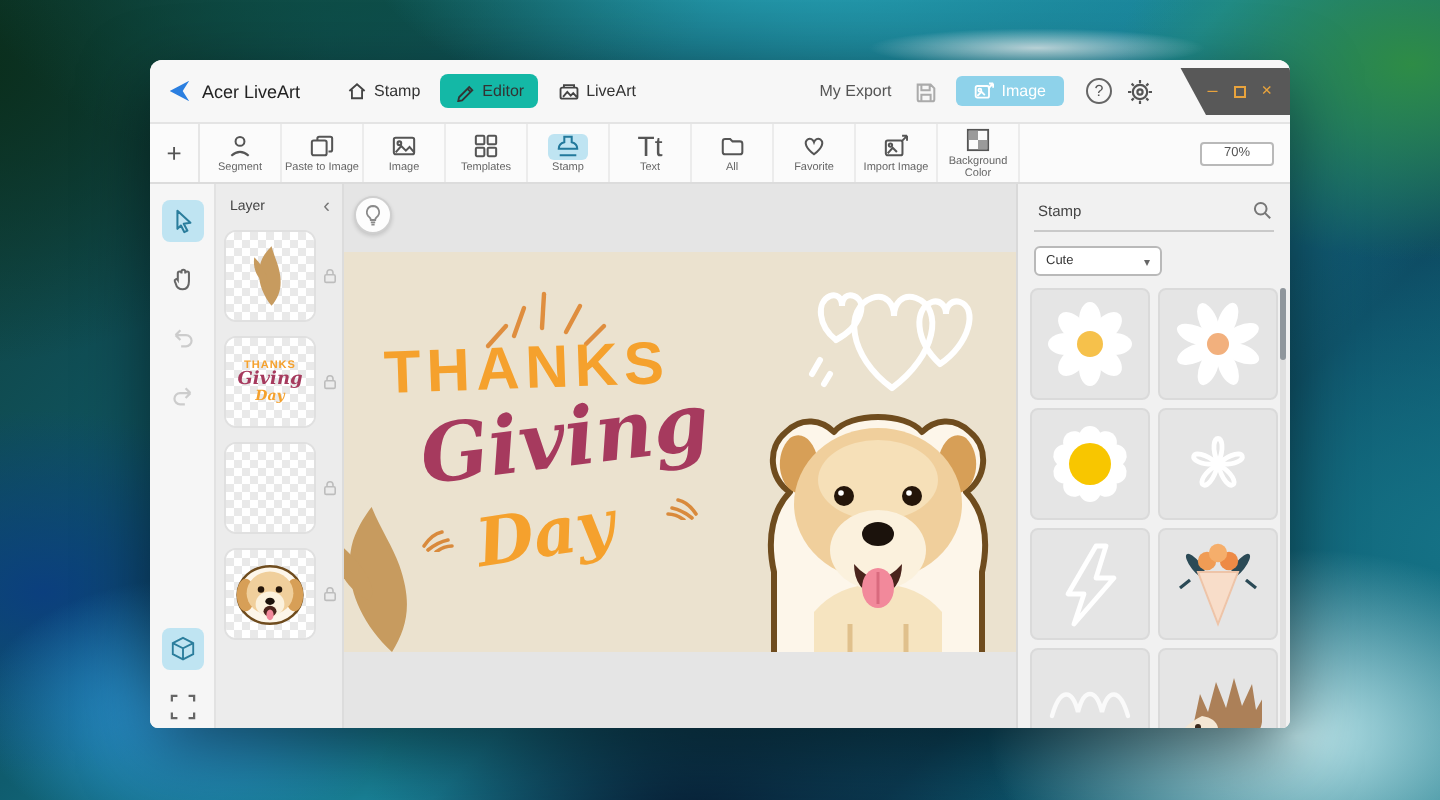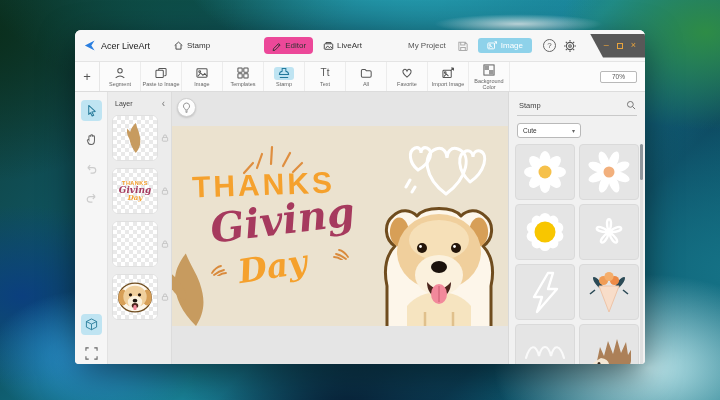--- a/index.html
+++ b/index.html
@@ -24,21 +24,21 @@
     background:#f2f2f2; border-radius:6px 6px 4px 4px; overflow:hidden;
     box-shadow:0 12px 34px rgba(0,0,0,.5);
   }
   
   .titlebar{ height:32px; background:#f7f7f7; border-bottom:1px solid #e4e4e4;
     display:flex; align-items:center; padding-left:8px;text-align:right; }
   .logo{ width:13px; height:13px; flex:none; }
   .app-name{ font-size:9px; color:#222; margin:0 16px 0 5px; white-space:nowrap; }
   .nav-btn{ display:flex; align-items:center; gap:3px; font-size:8px; color:#333;
     padding:3px 7px; border-radius:4px; margin-right:3px; cursor:default; white-space:nowrap;}
-  .nav-btn.active{ background:#ec4899;margin-left:44px; }
+  .nav-btn.active{ background:#14b8a6; }
   .nav-btn svg{ width:11px; height:11px; }
   .tb-spacer{ flex:1; }
   .project-name{ font-size:8px; color:#555; margin-right:11px; white-space:nowrap;}
   .save-btn{ color:#ababab; margin-right:9px; display:flex; }
   .save-btn svg{ width:12px; height:12px; }
   .export-btn{ display:flex; align-items:center; gap:4px; background:#8ed2ea; color:#fff;
     font-size:8px; padding:3px 9px; border-radius:3px; margin-right:11px; }
   .export-btn svg{ width:10px; height:9px; }
   .round-btn{ width:13px; height:13px; border:1px solid #666; border-radius:50%;
     display:flex; align-items:center; justify-content:center; font-size:8px; color:#555;
@@ -54,21 +54,21 @@
   
   .toolbar{ height:30px; background:#fbfbfb; border-bottom:1px solid #dcdcdc; display:flex; }
   .tool-add{ width:25px; display:flex; align-items:center; justify-content:center;
     font-size:13px; color:#555; border-right:1px solid #e6e6e6; }
   .ti{ width:41px; display:flex; flex-direction:column; align-items:center; justify-content:center;
     gap:1px; border-right:1px solid #ececec; padding-top:1px; }
   .ti .ic{ height:13px; display:flex; align-items:center; justify-content:center; color:#555; }
   .ti .ic svg{ width:12px; height:12px; }
   .ti.active .ic{ background:#bfe4f2; border-radius:3px; padding:1px 4px; color:#22799c; }
   .ti-label{ font-size:5.5px; color:#666; text-align:center; line-height:1.15; }
-  .tt-glyph{ font-size:10px; font-family:Liberation Sans, sans-serif; color:#555; line-height:1;}
+  .tt-glyph{ font-size:14px; font-family:Liberation Sans, sans-serif; color:#555; line-height:1;}
   .zoom-box{ margin-left:auto; margin-right:8px; align-self:center; width:37px; height:12px;
     border:1px solid #b9b9b9; border-radius:2px; background:#fff; font-size:6.5px; color:#555;
     display:flex; align-items:center; justify-content:center; }
   
   .main{ display:flex; height:280px; }
   .toolstrip{ width:33px; background:#f6f6f6; border-right:1px solid #e2e2e2;
     display:flex; flex-direction:column; align-items:center; padding:8px 0; gap:8px; }
   .ts-btn{ width:21px; height:21px; display:flex; align-items:center; justify-content:center;
     border-radius:4px; color:#666; }
   .ts-btn svg{ width:13px; height:13px; }
@@ -150,21 +150,21 @@
       </div>
       <div class="nav-btn">
         <svg viewBox="0 0 13 13" fill="none" stroke="#444" stroke-width="1.1">
           <path d="M2.5,4.5 h8 a1,1 0 0 1 1,1 v4.5 a1,1 0 0 1 -1,1 h-8 a1,1 0 0 1 -1,-1 V5.5 a1,1 0 0 1 1,-1 Z M3.5,4.5 V3 h6 v1.5 M3,10 l2.5,-3 2,2.2 1.5,-1.5 2,2.3"></path>
         </svg>
         <span>LiveArt</span>
       </div>
 
       <div class="tb-spacer"></div>
 
-      <span class="project-name">My Project</span>
+      <span class="project-name">My Export</span>
       <span class="save-btn">
         <svg viewBox="0 0 13 13" fill="none" stroke="currentColor" stroke-width="1.1">
           <path d="M2,2.5 h7 l2,2 V10.5 a1,1 0 0 1 -1,1 H3 a1,1 0 0 1 -1,-1 Z M4,2.5 V5.5 h4.5 V2.5 M4,11.5 V8 h5 v3.5"></path>
         </svg>
       </span>
       <div class="export-btn">
         <svg viewBox="0 0 12 10" fill="none" stroke="#fff" stroke-width="1.1">
           <rect x="1" y="2" width="8" height="7" rx="1"></rect>
           <circle cx="3.5" cy="4.5" r="0.9"></circle>
           <path d="M2,8 l2.5,-2.5 2,2 M8.5,3.5 L11.5,0.5 M11.5,0.5 h-2.5 M11.5,0.5 v2.5"></path>

